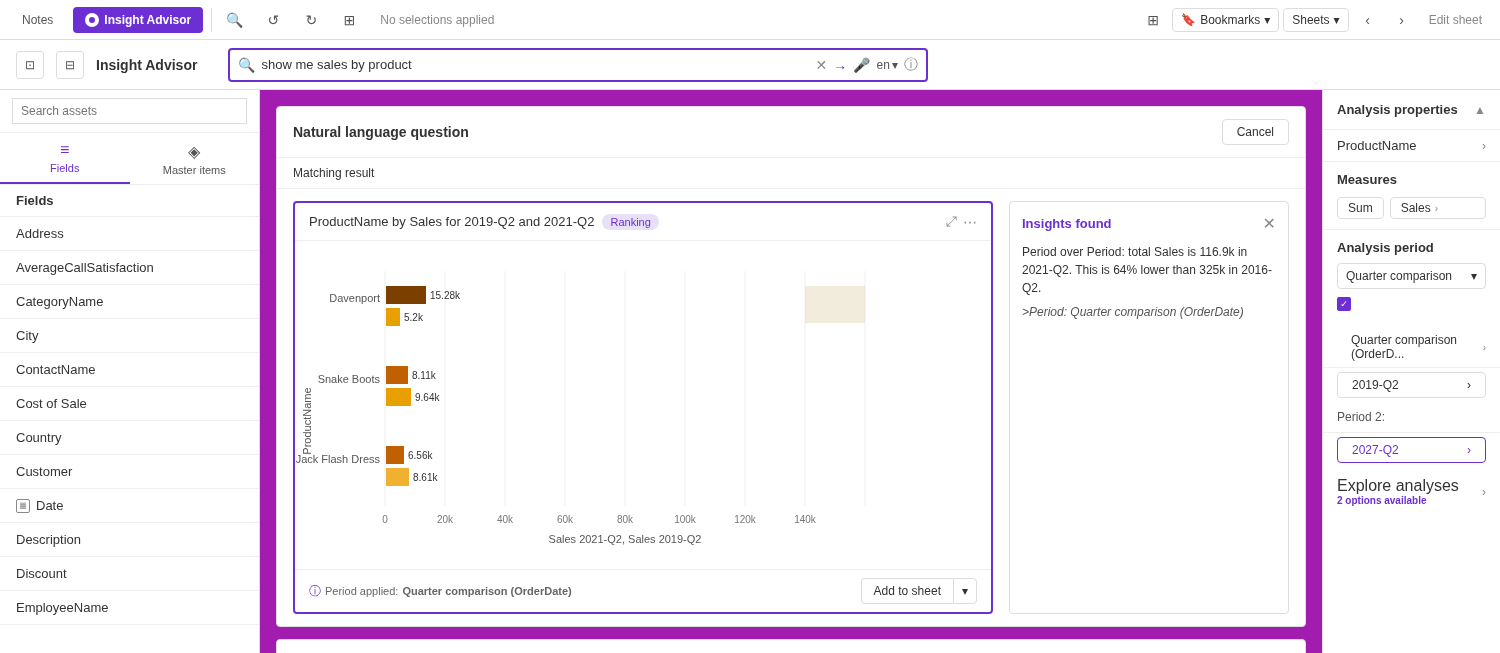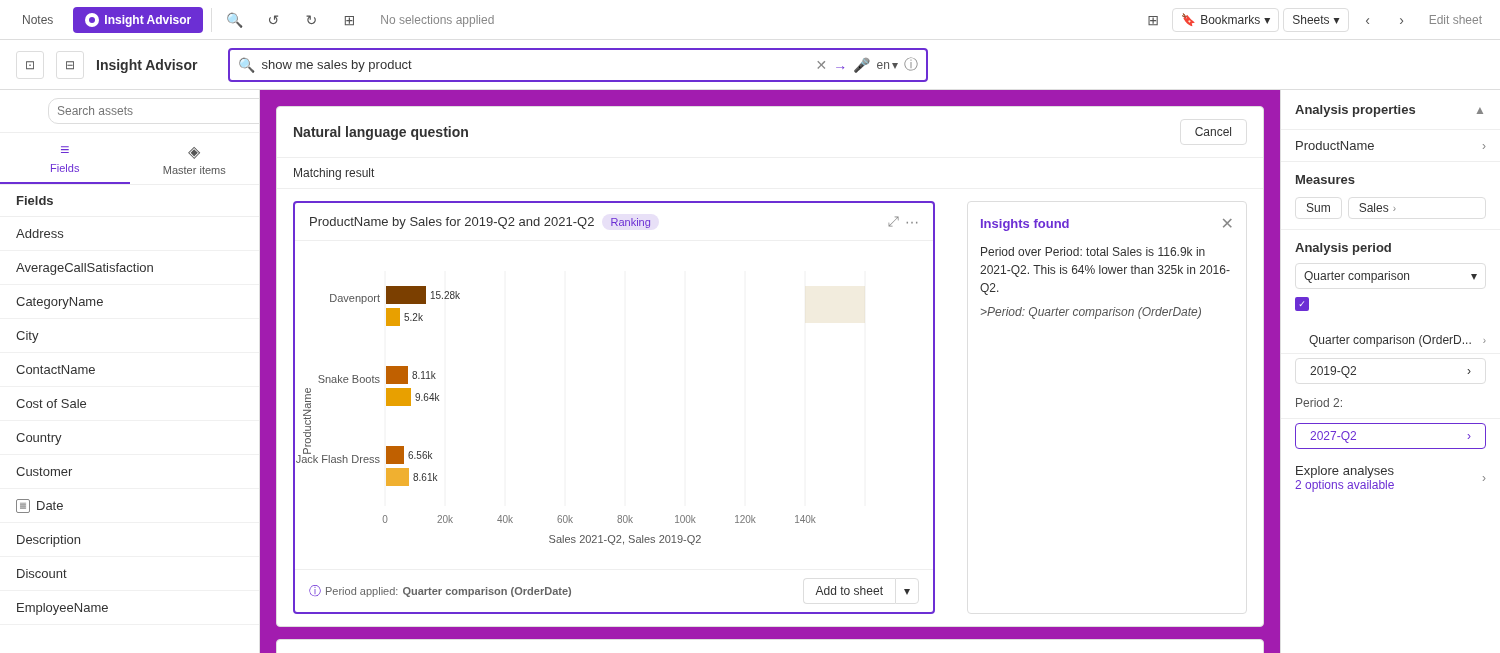--- a/index.html
+++ b/index.html
@@ -131,22 +131,22 @@
       display: flex;
       flex-direction: column;
       overflow: hidden;
     }
     .sidebar-search {
       padding: 8px 12px;
       border-bottom: 1px solid #eee;
     }
     .sidebar-search-input {
       width: 100%; padding: 5px 8px;
-      border: 1px solid #ddd; border-radius: 10px;
-      font-size: 12px; color: #aaa; outline: none; margin-left: 36px;
+      border: 1px solid #ddd; border-radius: 0;
+      font-size: 12px; color: #aaa; outline: none;
     }
     .sidebar-tabs {
       display: flex;
       flex-direction: column;
       overflow: hidden;
     }
     .sidebar-tab-row {
       display: flex;
       border-bottom: 1px solid #eee;
     }
@@ -294,21 +294,21 @@
     }
     .additional-results-header {
       padding: 10px 16px;
       font-size: 13px; font-weight: 500; color: #333;
       border-bottom: 2px solid #6c2fd4;
       display: inline-block;
     }
 
     
     .right-panel {
-      width: 220px;
+      width: 178px;
       background: #fff;
       border-left: 1px solid #ddd;
       overflow-y: auto;
     }
     .right-panel-header {
       padding: 12px 14px;
       font-size: 13px; font-weight: 600; color: #333;
       border-bottom: 1px solid #eee;
       display: flex; justify-content: space-between; align-items: center;
     }
@@ -378,34 +378,34 @@
       border: 1px solid #ddd; border-radius: 4px;
       margin: 4px 14px;
       cursor: pointer;
     }
     .period-value.active { border-color: #6c2fd4; color: #6c2fd4; }
 
     .explore-section {
       padding: 10px 14px;
       display: flex; align-items: center; justify-content: space-between;
     }
-    .explore-label { font-size: 13px; color: #333; }
-    .explore-link { font-size: 12px; color: #6c2fd4; font-weight: 400; }
+    .explore-label { font-size: 16px; color: #333; }
+    .explore-link { font-size: 10px; color: #6c2fd4; font-weight: 700; }
     .explore-arrow { color: #888; font-size: 12px; cursor: pointer; }
 
     
     ::-webkit-scrollbar { width: 6px; height: 6px; }
     ::-webkit-scrollbar-thumb { background: #ccc; border-radius: 3px; }
 
     .matching-result-label {
       padding: 8px 16px;
       font-size: 12px; font-weight: 500; color: #333;
       border-bottom: 1px solid #eee;
     }
-    .matching-body { padding: 12px 16px; display: flex; gap: 32px; }
+    .matching-body { padding: 12px 16px; display: flex; gap: 16px; }
   </style>
 </head>
 <body>
 
 <div class="topbar">
   <span class="topbar-notes">Notes</span>
   <div class="topbar-insight">
     <div class="topbar-insight-icon"></div>
     <span>Insight Advisor</span>
   </div>

